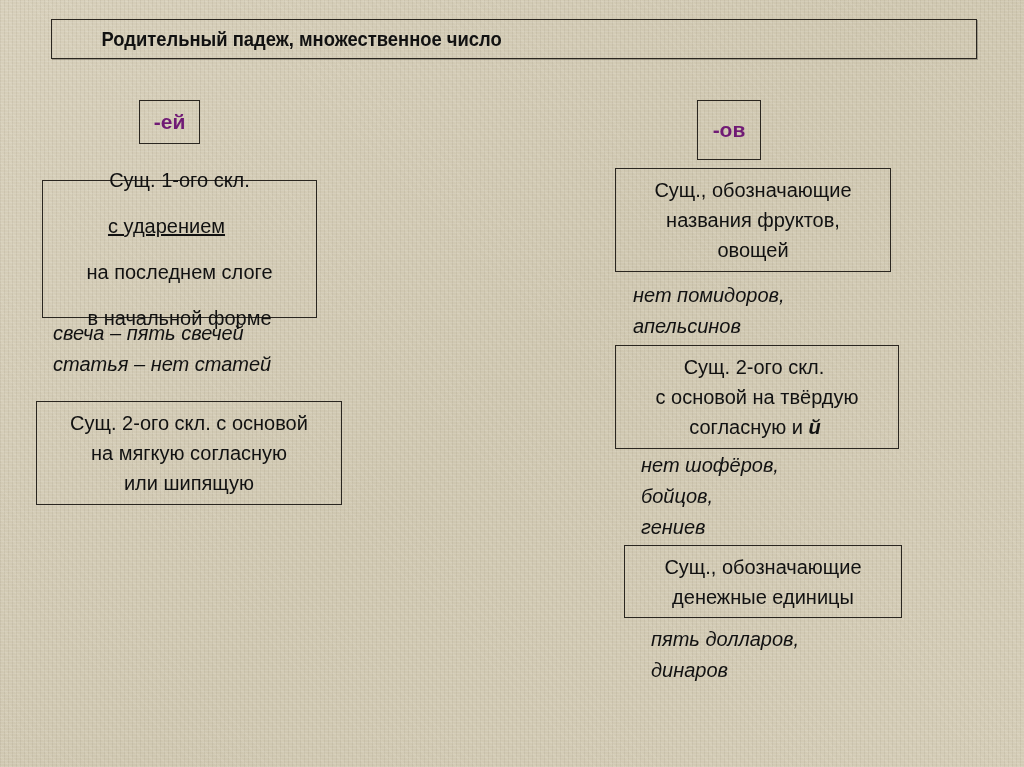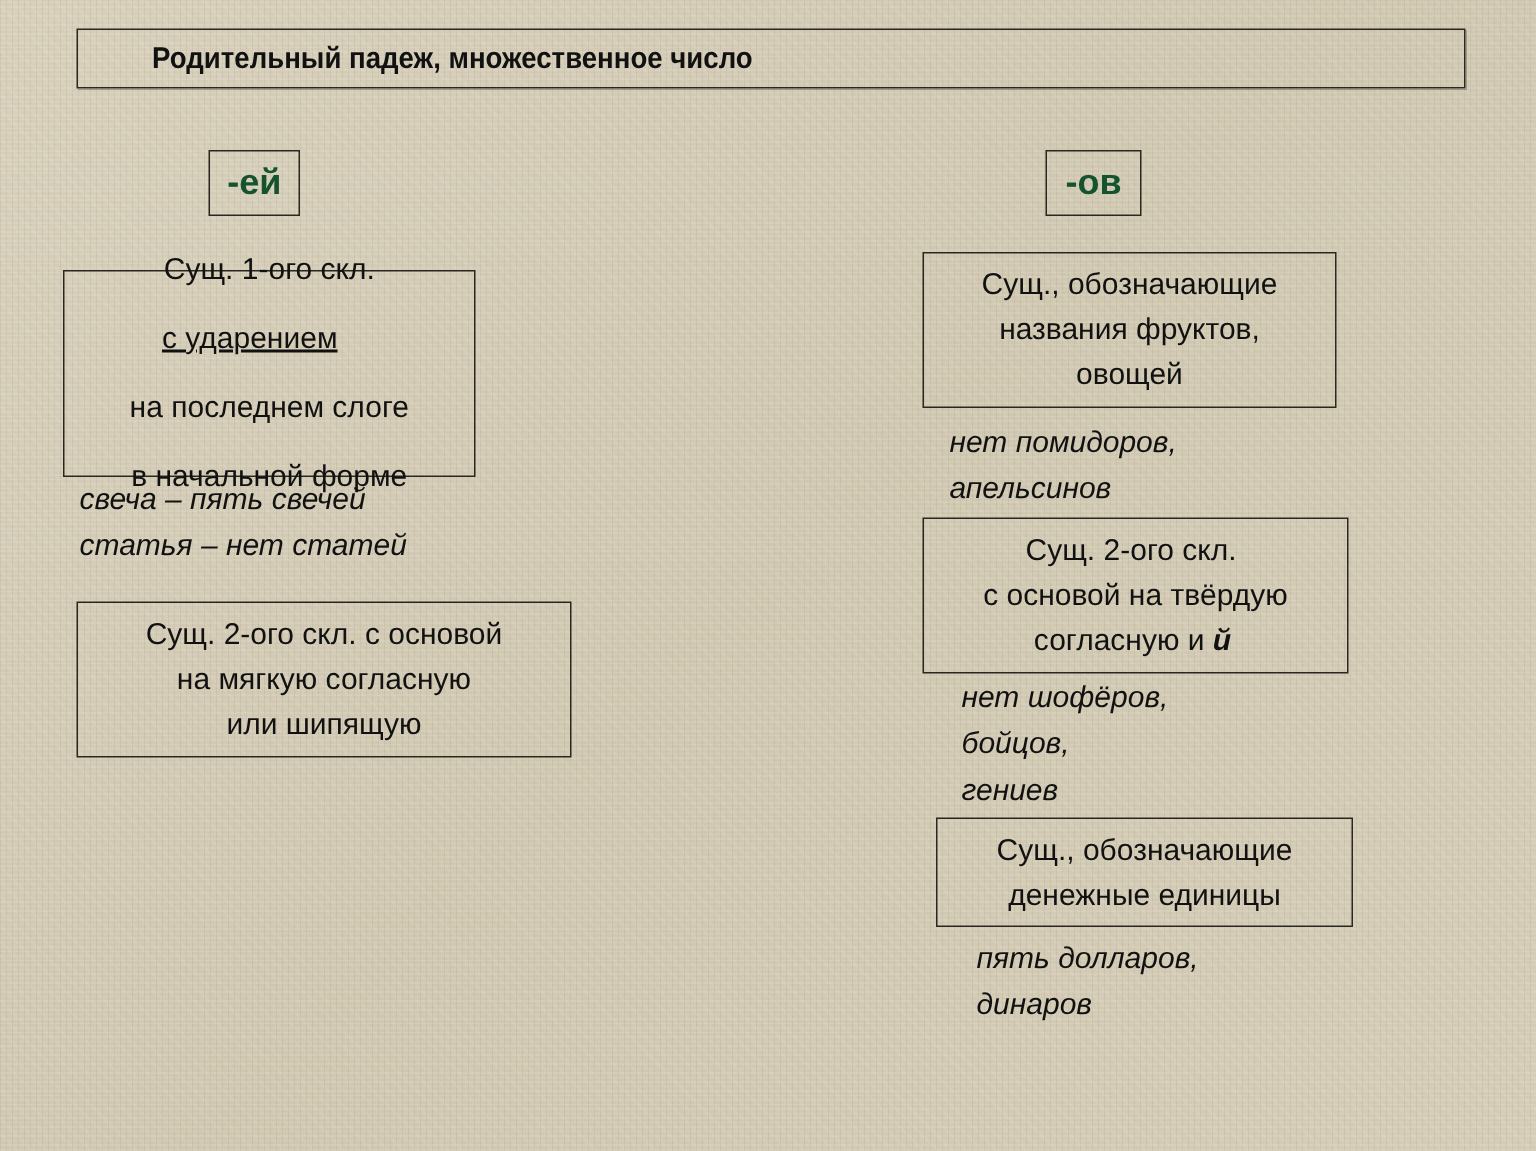--- a/index.html
+++ b/index.html
@@ -32,38 +32,38 @@
       padding-left: 32px;
     }
     .title-text {
       font-weight: bold;
       font-size: 20px;
       letter-spacing: 0px;
       transform: scaleX(0.92);
     }
     .ending {
       display: flex; align-items: center; justify-content: center;
-      color: #14532d;
+      color: #701a75;
       font-weight: bold;
-      font-size: 24px;
+      font-size: 21px;
     }
     .ending-ei { left: 139px; top: 100px; width: 61px; height: 44px; }
-    .ending-ov { left: 697px; top: 100px; width: 64px; height: 44px; }
+    .ending-ov { left: 697px; top: 100px; width: 64px; height: 60px; }
 
     .rule {
       display: flex; flex-direction: column; align-items: center; justify-content: center;
       font-size: 20px;
       line-height: 30px;
       text-align: center;
       padding: 2px 4px;
     }
     .rule span { display: block; white-space: nowrap; }
 
     .l1 { left: 42px; top: 180px; width: 275px; height: 138px; gap: 16px; }
-    .l2 { left: 51px; top: 401px; width: 330px; height: 104px; }
+    .l2 { left: 36px; top: 401px; width: 306px; height: 104px; }
     .r1 { left: 615px; top: 168px; width: 276px; height: 104px; }
     .r2 { left: 615px; top: 345px; width: 284px; height: 104px; justify-content: center; }
     .r3 { left: 624px; top: 545px; width: 278px; height: 73px; }
 
     .example {
       position: absolute;
       font-style: italic;
       font-size: 20px;
       line-height: 31px;
       white-space: nowrap;

